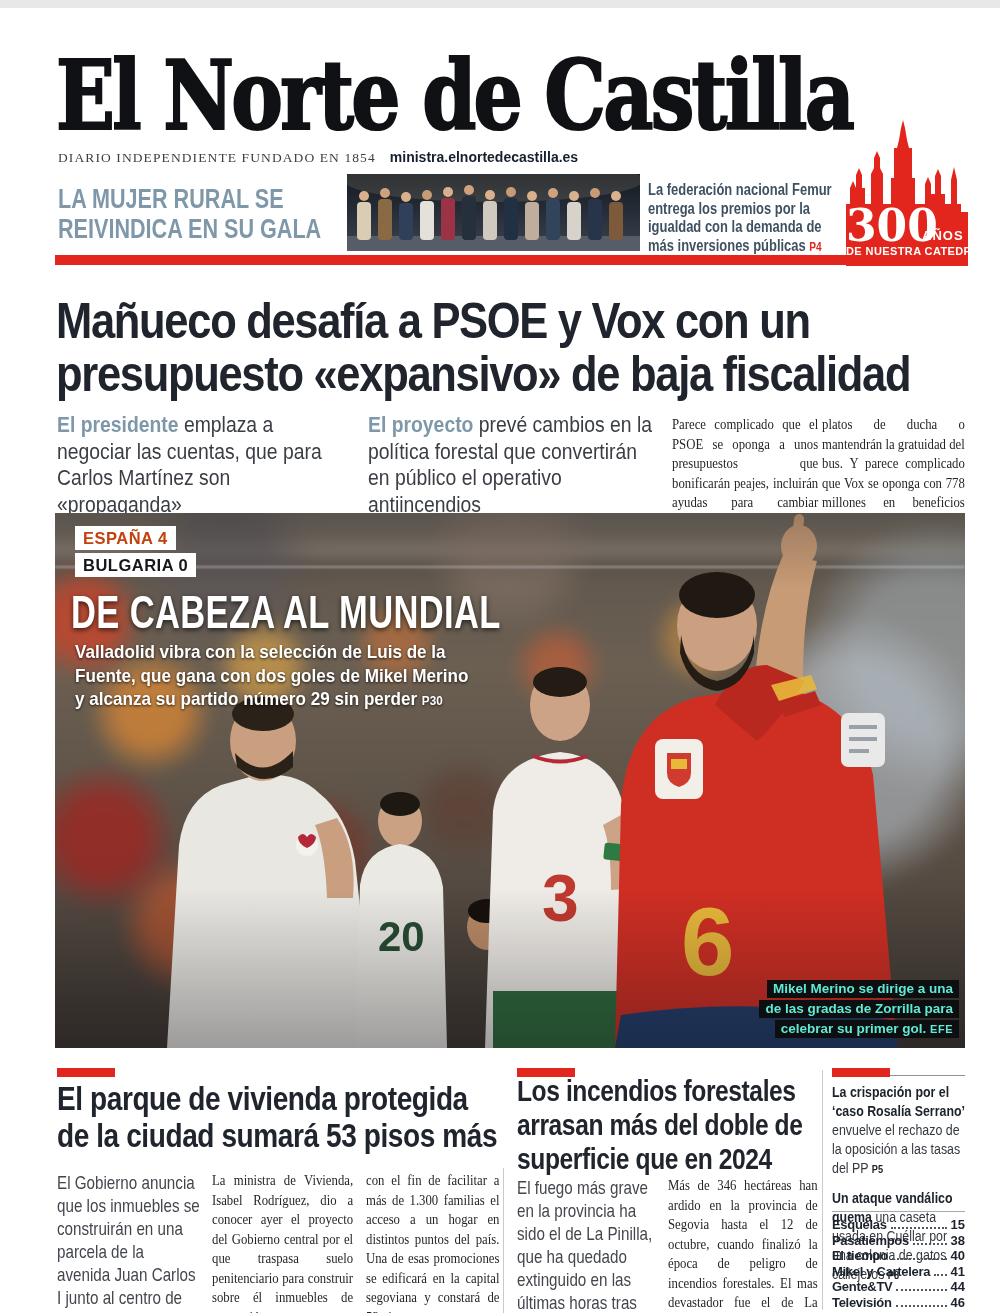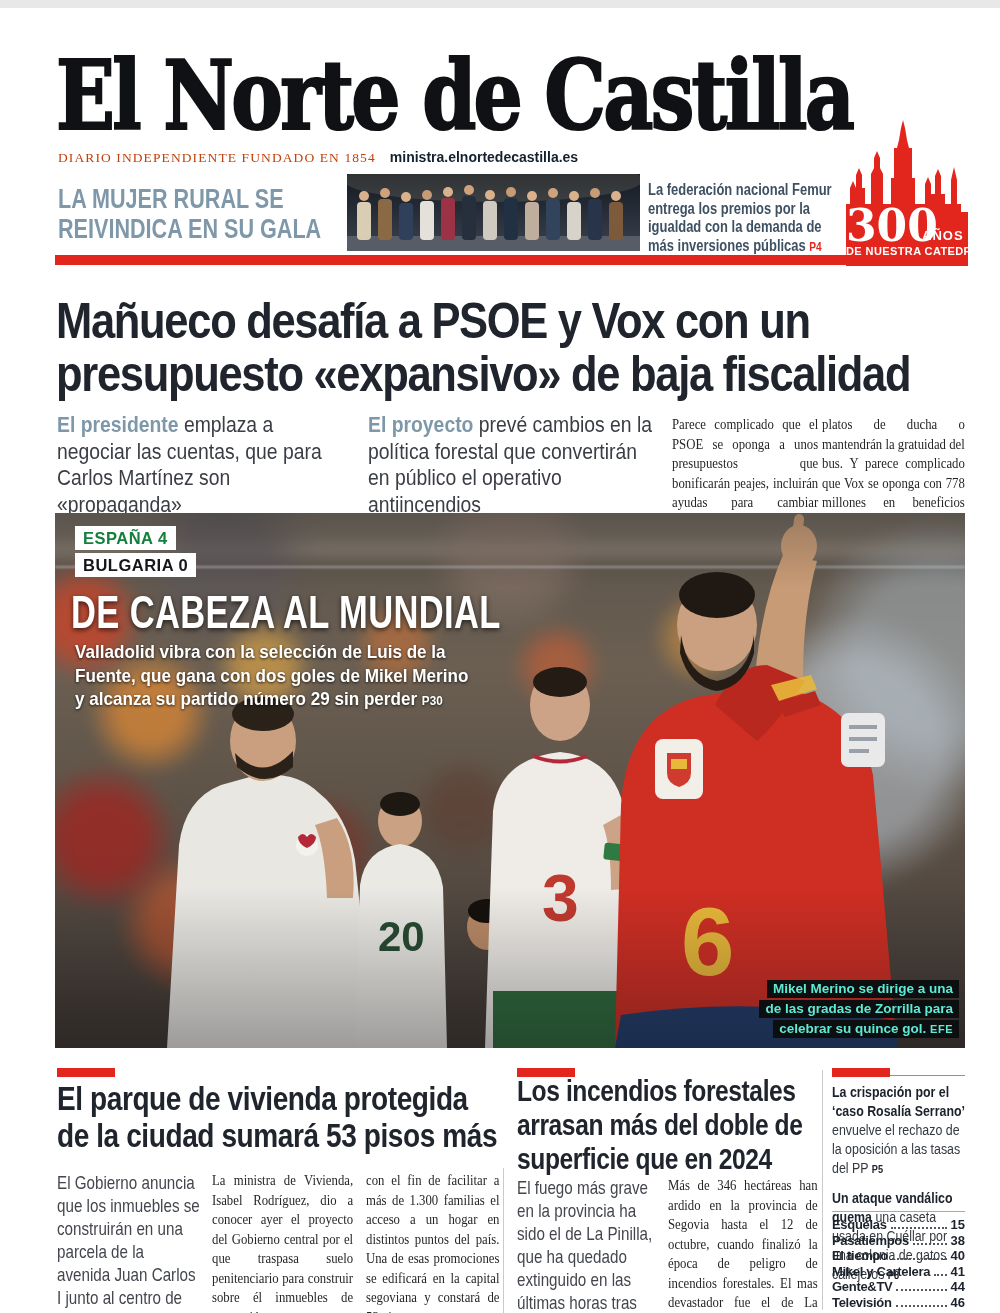--- a/index.html
+++ b/index.html
@@ -15,21 +15,21 @@
   .masthead-title{
     left:56px; top:30px; width:820px;
     font-family:"DejaVu Serif", serif; font-weight:bold;
     font-size:86px; letter-spacing:-3px; color:#101114;
     transform:scaleX(.9) scaleY(1.12); transform-origin:left top;
     -webkit-text-stroke:2px #101114; white-space:nowrap;
   }
   .edition{ right:34px; top:44px; text-align:right; line-height:1.28; font-size:15px; color:#55585c;}
   .edition .city{ color:#e2261d; font-weight:bold; font-size:17px; letter-spacing:.5px;}
   .tagline-row{ left:58px; top:140px; white-space:nowrap;}
-  .tagline{ font-family:"Liberation Serif", serif; font-size:13.5px; letter-spacing:1.1px; color:#c2410c;}
+  .tagline{ font-family:"Liberation Serif", serif; font-size:13.5px; letter-spacing:1.1px; color:#404040;}
   .website{ font-weight:bold; font-size:14px; color:#15202e; margin-left:14px;}
 
   
   .cathedral{ left:846px; top:110px; width:122px; height:148px; z-index:5;}
   .cath-num{ position:absolute; left:0px; top:86px; width:78px; text-align:center;
     font-family:"DejaVu Serif", serif; font-weight:bold; font-size:44px; color:#fff; line-height:1;}
   .cath-anios{ position:absolute; left:76px; top:110px; font-size:13px; letter-spacing:1px; color:#fff; font-weight:bold;}
   .cath-cap{ position:absolute; left:0; top:127px; width:122px; text-align:center;
     font-size:11px; font-weight:bold; letter-spacing:.4px; color:#fff; white-space:nowrap;}
 
@@ -82,21 +82,21 @@
      radial-gradient(circle at 20% 12%, rgba(90,85,90,.6) 0 5%, transparent 10%),
      linear-gradient(180deg,#6b655d 0%,#746b60 8%,#8e857b 10%,#5f574e 11.5%,#6a5f53 30%,#5c5248 55%,#4a423c 80%,#3a342f 100%);
     filter:blur(7px) saturate(1.1);}
   .tier{ position:absolute; left:0; top:53px; width:100%; height:2px; background:rgba(235,240,245,.45); filter:blur(1px);}
   .players{ position:absolute; inset:0;}
   .photo-shade{ position:absolute; inset:0;
     background:linear-gradient(180deg, rgba(10,12,18,.22) 0, rgba(10,12,18,0) 14%, rgba(10,12,18,0) 70%, rgba(15,15,20,.35) 100%);}
   .scorebox{ left:20px; top:13px; }
   .scoreline{ display:table; background:#fff; font-weight:800; font-size:16.5px; letter-spacing:.5px;
     padding:3px 8px 2px 8px; margin-bottom:3px; white-space:nowrap;}
-  .score-home{ color:#15803d; } .score-away{ color:#14161a; }
+  .score-home{ color:#c2410c; } .score-away{ color:#14161a; }
   .match-title{ left:16px; top:72px; font-weight:800; font-size:46px; color:#fff; white-space:nowrap;
     transform:scaleX(.75); transform-origin:left top; text-shadow:0 2px 6px rgba(0,0,0,.65); letter-spacing:.5px;}
   .match-sub{ left:20px; top:127px; color:#fff; font-weight:bold; font-size:19px; line-height:23.5px;
     transform:scaleX(.9); transform-origin:left top; text-shadow:0 1px 3px rgba(0,0,0,.8);}
   .match-sub div{ white-space:nowrap; }
   .pref-white{ font-size:13px; font-weight:bold; }
   .photo-caption{ right:6px; top:466px; text-align:right; }
   .photo-caption div{ margin-bottom:1px; }
   .cap-line{ display:inline-block; background:#0d0e10; color:#5eead4; font-weight:bold;
     font-size:13.5px; line-height:16px; padding:1px 6px; }
@@ -320,21 +320,21 @@
 
     <div class="abs match-sub">
       <div>Valladolid vibra con la selección de Luis de la</div>
       <div>Fuente, que gana con dos goles de Mikel Merino</div>
       <div><span>y alcanza su partido número 29 sin perder </span><span class="pref-white">P30</span></div>
     </div>
 
     <div class="abs photo-caption">
       <div><span class="cap-line">Mikel Merino se dirige a una</span></div>
       <div><span class="cap-line">de las gradas de Zorrilla para</span></div>
-      <div><span class="cap-line"><span>celebrar su quince gol. </span><span class="credit">EFE</span></span></div>
+      <div><span class="cap-line"><span>celebrar su primer gol. </span><span class="credit">EFE</span></span></div>
     </div>
   </div>
 
   <div class="abs tick tick-a"></div>
   <div class="abs tick tick-b"></div>
   <div class="abs rule-h rule-c1"></div>
   <div class="abs tick tick-c"></div>
   <div class="abs vdiv vdiv-a"></div>
   <div class="abs vdiv vdiv-b"></div>
 

